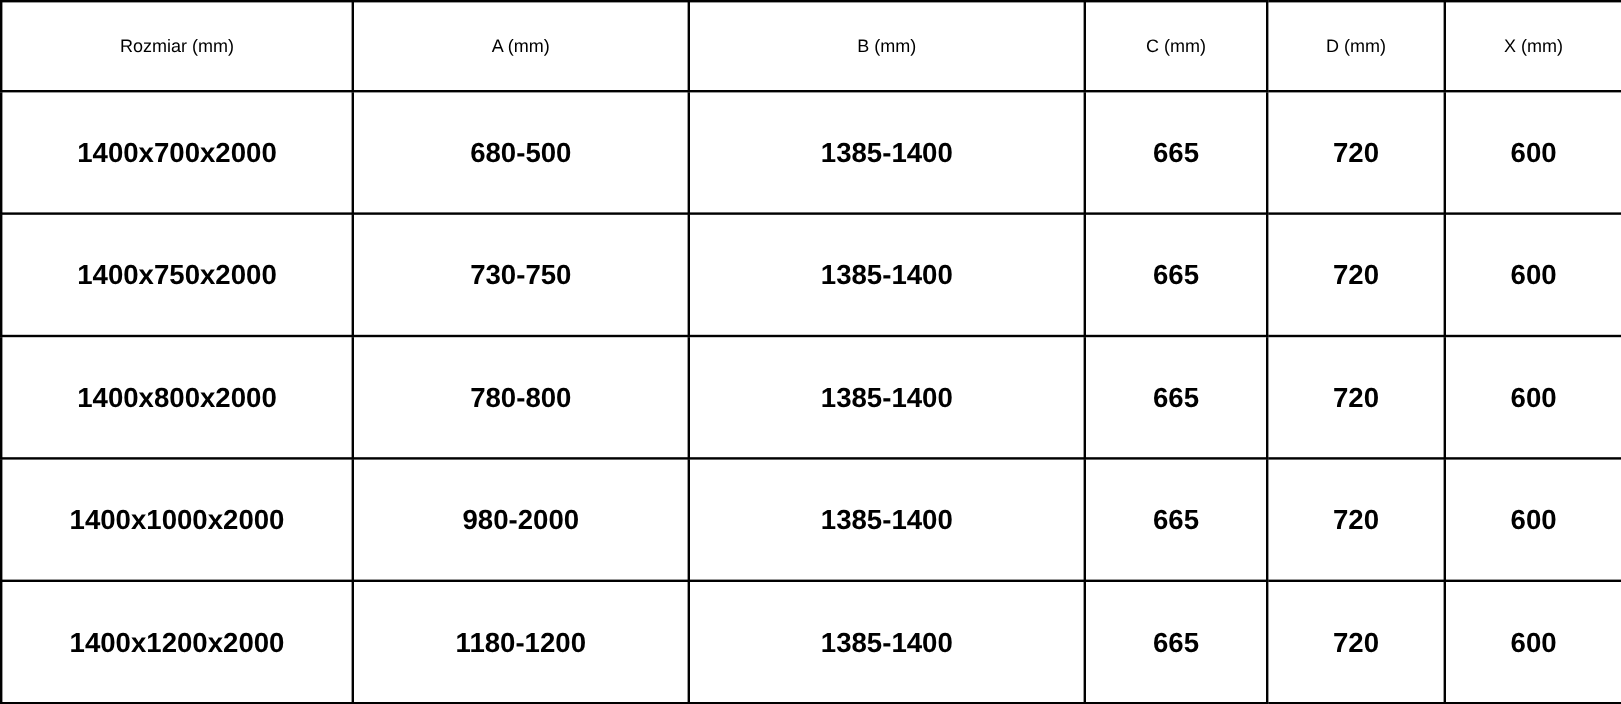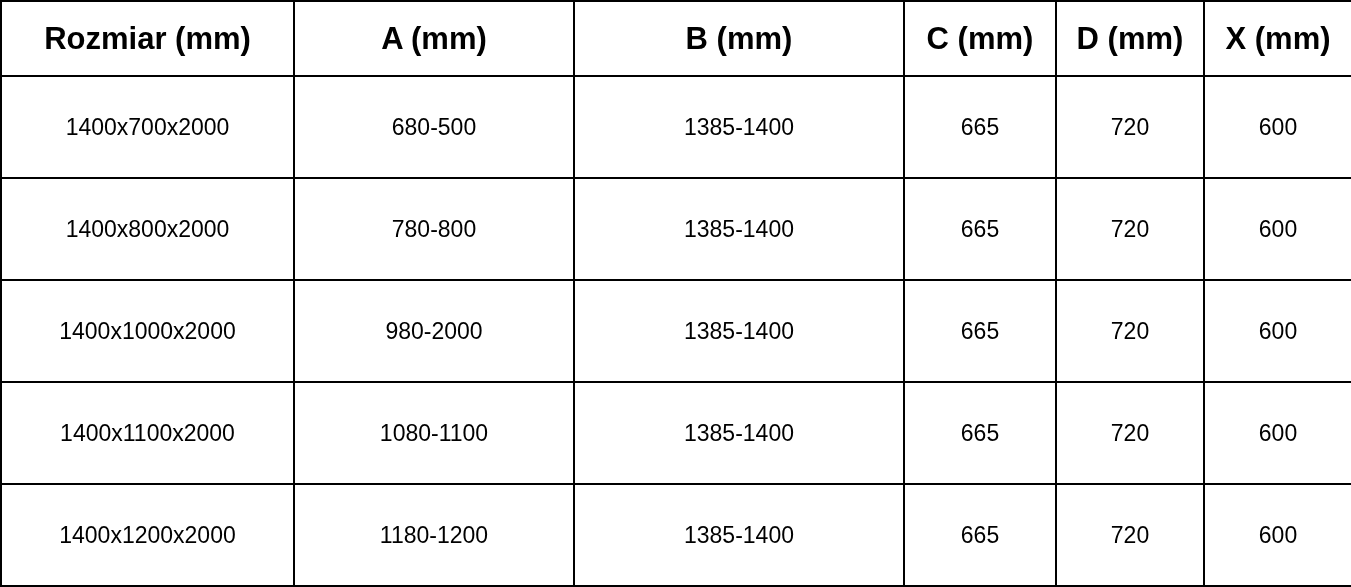--- a/index.html
+++ b/index.html
@@ -28,25 +28,25 @@
   table.spec-table th,
   table.spec-table td {
     border: 2px solid #000000;
     text-align: center;
     vertical-align: middle;
     font-size: 23px;
     padding: 0 4px;
     white-space: nowrap;
   }
   table.spec-table th {
-    font-weight: bold;
-    font-size: 31px;
+    font-weight: normal;
+    font-size: 15px;
   }
   table.spec-table td {
-    font-weight: normal;
+    font-weight: bold;
   }
   
   col.c0 { width: 293px; }
   col.c1 { width: 280px; }
   col.c2 { width: 330px; }
   col.c3 { width: 152px; }
   col.c4 { width: 148px; }
   col.c5 { width: 148px; }
   tr { height: 65px; }
   tr.header-row { height: 75px; }
@@ -77,38 +77,38 @@
     <tbody>
       <tr>
         <td>1400x700x2000</td>
         <td>680-500</td>
         <td>1385-1400</td>
         <td>665</td>
         <td>720</td>
         <td>600</td>
       </tr>
       <tr>
+        <td>1400x750x2000</td>
+        <td>730-750</td>
+        <td>1385-1400</td>
+        <td>665</td>
+        <td>720</td>
+        <td>600</td>
+      </tr>
+      <tr>
         <td>1400x800x2000</td>
         <td>780-800</td>
         <td>1385-1400</td>
         <td>665</td>
         <td>720</td>
         <td>600</td>
       </tr>
       <tr>
         <td>1400x1000x2000</td>
         <td>980-2000</td>
-        <td>1385-1400</td>
-        <td>665</td>
-        <td>720</td>
-        <td>600</td>
-      </tr>
-      <tr>
-        <td>1400x1100x2000</td>
-        <td>1080-1100</td>
         <td>1385-1400</td>
         <td>665</td>
         <td>720</td>
         <td>600</td>
       </tr>
       <tr>
         <td>1400x1200x2000</td>
         <td>1180-1200</td>
         <td>1385-1400</td>
         <td>665</td>

